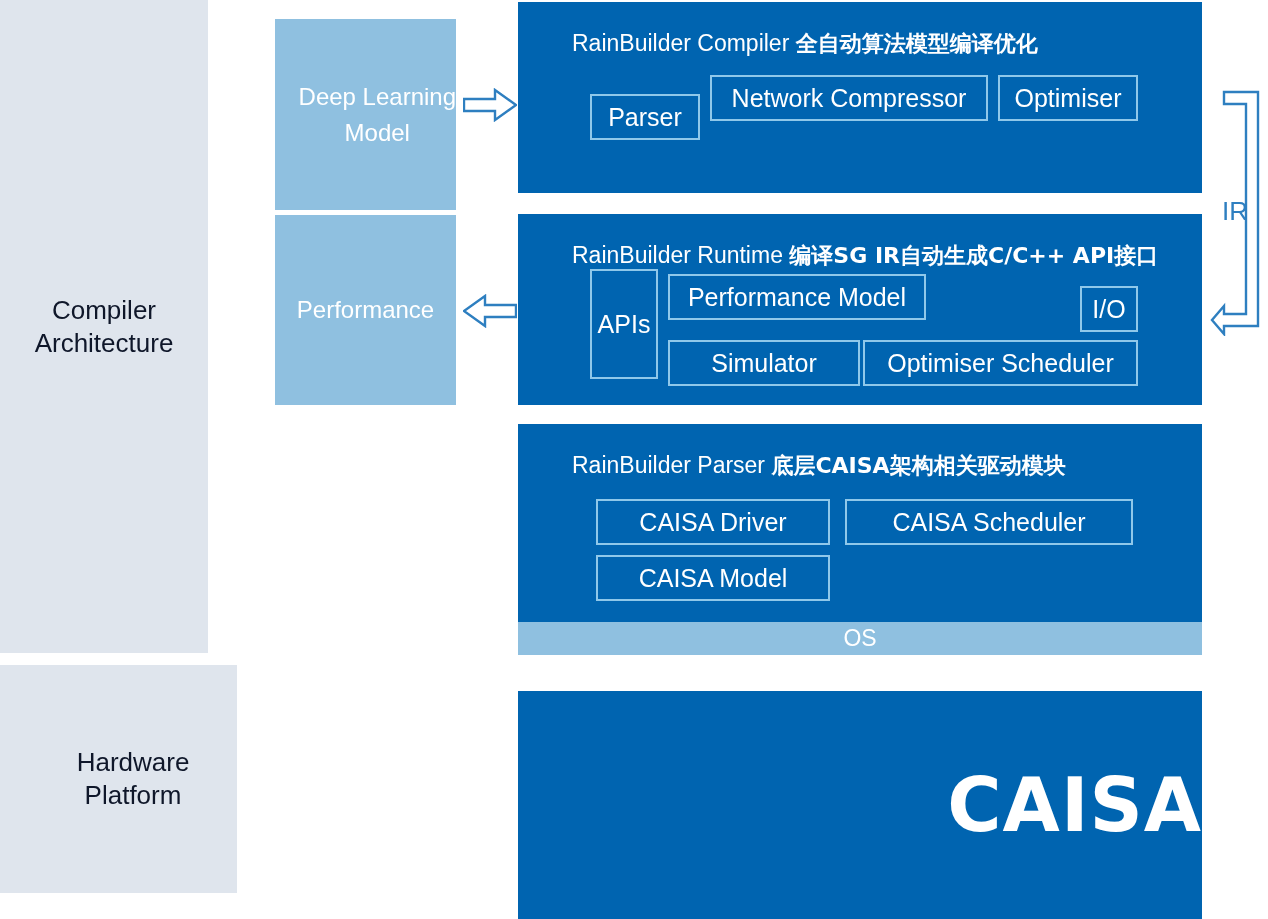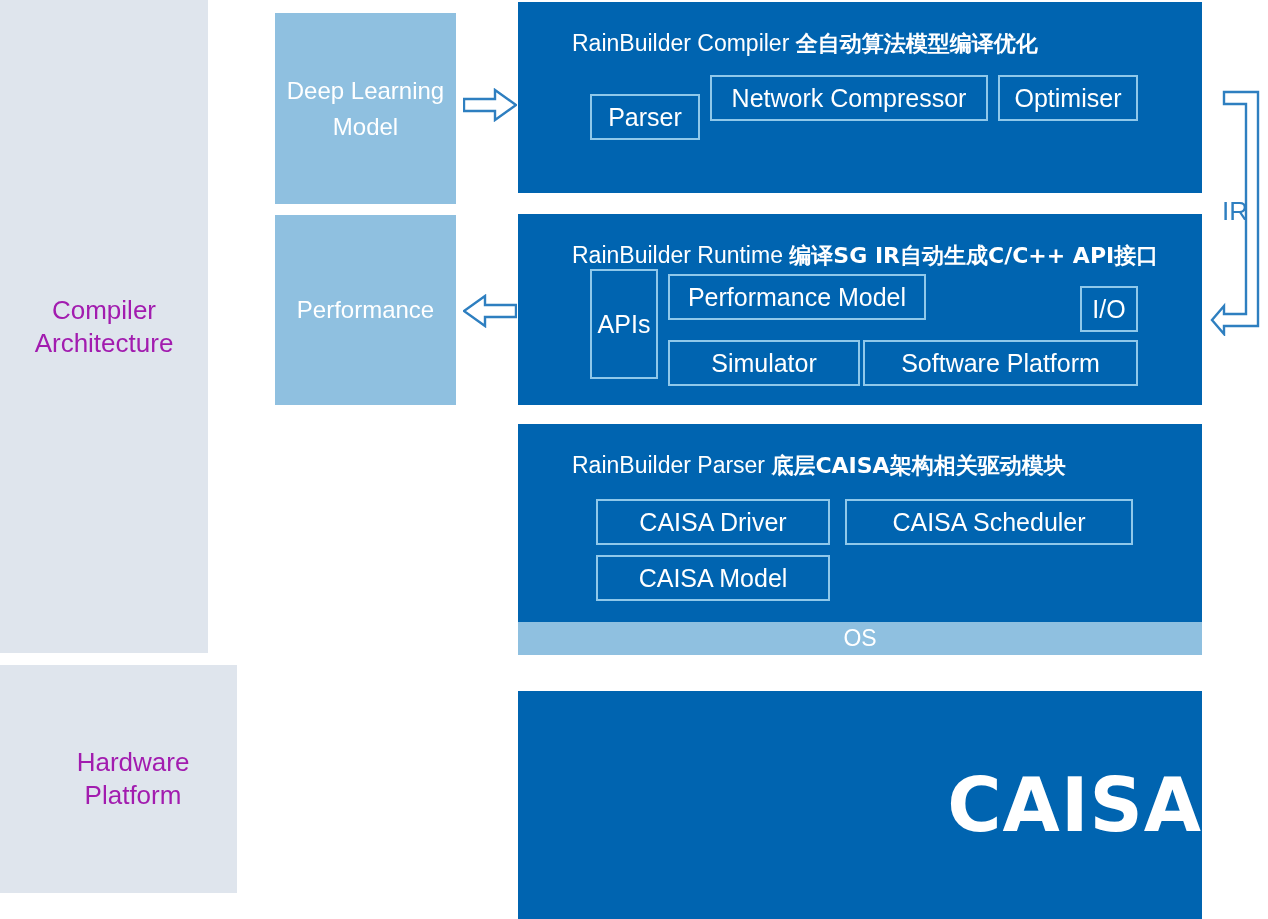--- a/index.html
+++ b/index.html
@@ -21,21 +21,21 @@
     position: absolute;
     left: 0;
     width: 208px;
     background: #dfe5ed;
     display: flex;
     align-items: center;
     justify-content: center;
     text-align: center;
   }
   .side-block .side-label {
-    color: #a21caf;
+    color: #0f172a;
     font-size: 26px;
     line-height: 33px;
     letter-spacing: 0px;
     white-space: pre-line;
   }
   #side-compiler { top: 0; height: 653px; }
   #side-hardware { top: 665px; height: 228px; padding-left: 29px; }
 
   
   .lightbox {
@@ -47,21 +47,21 @@
     align-items: center;
     justify-content: center;
     text-align: center;
   }
   .lightbox .lb-label {
     color: #ffffff;
     font-size: 24px;
     line-height: 36px;
     white-space: pre-line;
   }
-  #box-dlmodel { top: 13px; height: 191px; }
+  #box-dlmodel { top: 19px; height: 191px; justify-content: flex-end; }
   #box-application { top: 215px; height: 190px; }
 
   
   .harrow {
     position: absolute;
     width: 54px;
     height: 34px;
   }
   #arrow-to-compiler { left: 463px; top: 88px; }
   #arrow-to-application { left: 463px; top: 294px; }
@@ -230,21 +230,21 @@
 </div>
 
 <div class="panel" id="panel-runtime">
   <div class="panel-title">
     <span>RainBuilder Runtime </span><span class="cn">编译SG IR自动生成C/C++ API接口</span>
   </div>
   <div class="chip" id="chip-apis">APIs</div>
   <div class="chip" id="chip-perfmod">Performance Model</div>
   <div class="chip" id="chip-io">I/O</div>
   <div class="chip" id="chip-simulator">Simulator</div>
-  <div class="chip" id="chip-swsched">Software Platform</div>
+  <div class="chip" id="chip-swsched">Optimiser Scheduler</div>
 </div>
 
 <div class="panel" id="panel-driver">
   <div class="panel-title">
     <span>RainBuilder Parser </span><span class="cn">底层CAISA架构相关驱动模块</span>
   </div>
   <div class="chip" id="chip-caisadriver">CAISA Driver</div>
   <div class="chip" id="chip-caisasched">CAISA Scheduler</div>
   <div class="chip" id="chip-caisamodel">CAISA Model</div>
 </div>

